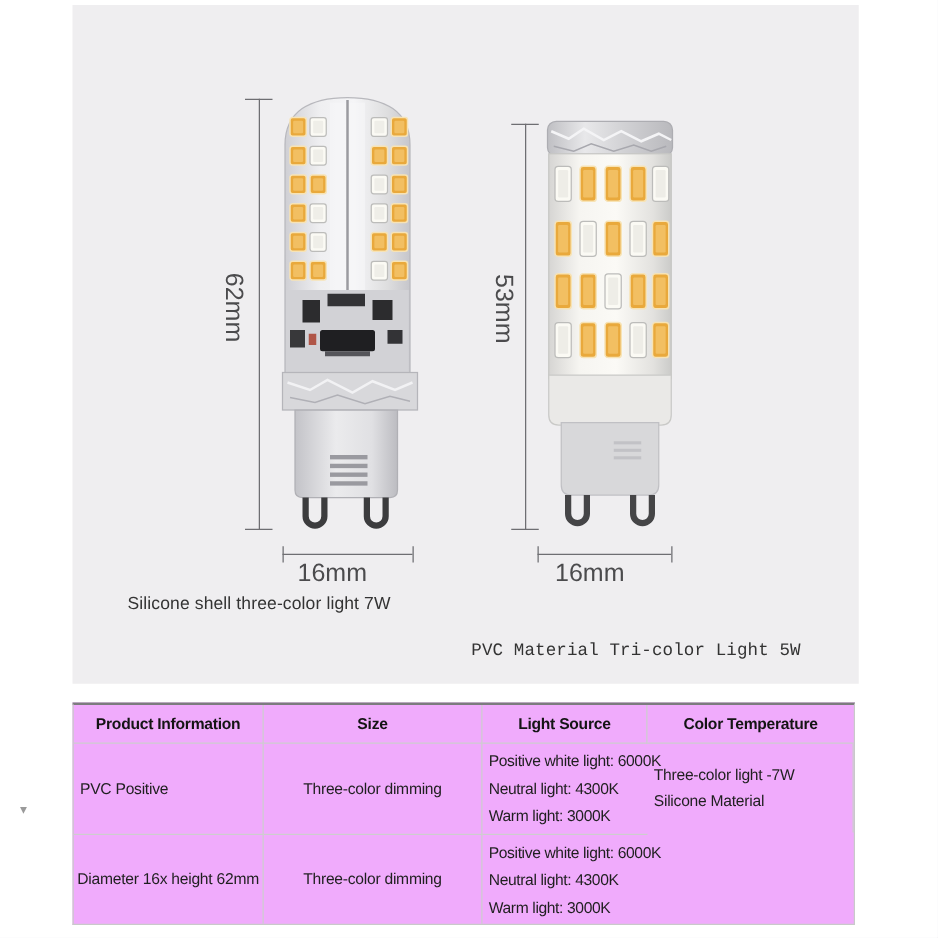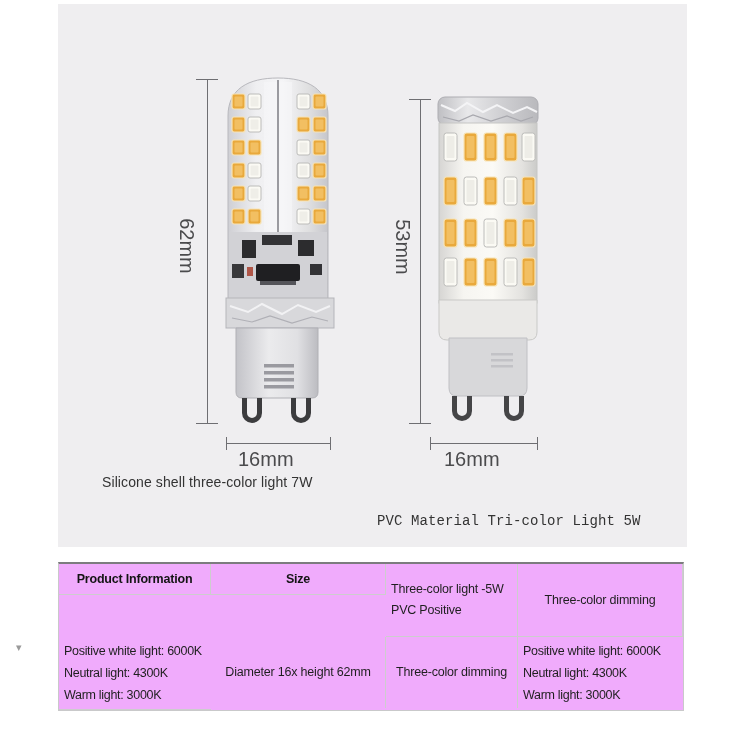--- a/index.html
+++ b/index.html
@@ -201,34 +201,39 @@
   <div class="dim-label dim-horiz" style="left:444px; top:448px;">16mm</div>
 
   <div class="caption" style="left:102px; top:474px;">Silicone shell three-color light 7W</div>
   <div class="caption" style="left:377px; top:513px;font-family:Liberation Mono, monospace;">PVC Material Tri-color Light 5W</div>
 
   <div class="marker">▾</div>
 
   <div class="ptable">
     <div class="cell hdr col1">Product Information</div>
     <div class="cell hdr col2">Size</div>
+    <div class="cell hdr col3">Light Source</div>
+    <div class="cell hdr col4">Color Temperature</div>
 
     <div class="cell r1 col1 left">
-      <div class="ln">Three-color light -5W</div>
       <div class="ln">PVC Positive</div>
     </div>
     <div class="cell r1 col3 center">
       <div class="ln">Three-color dimming</div>
     </div>
     <div class="cell r1 col4 left">
       <div class="ln">Positive white light: 6000K</div>
       <div class="ln">Neutral light: 4300K</div>
       <div class="ln">Warm light: 3000K</div>
     </div>
 
+    <div class="cell r2 col1 left">
+      <div class="ln">Three-color light -7W</div>
+      <div class="ln">Silicone Material</div>
+    </div>
     <div class="cell r2 col2 center">
       <div class="ln">Diameter 16x height 62mm</div>
     </div>
     <div class="cell r2 col3 center">
       <div class="ln">Three-color dimming</div>
     </div>
     <div class="cell r2 col4 left">
       <div class="ln">Positive white light: 6000K</div>
       <div class="ln">Neutral light: 4300K</div>
       <div class="ln">Warm light: 3000K</div>

